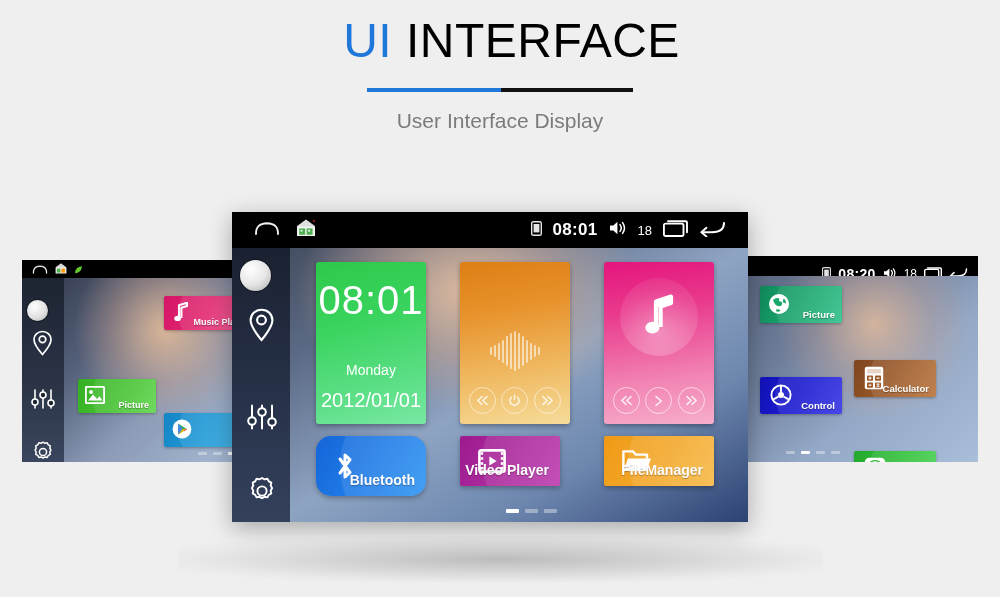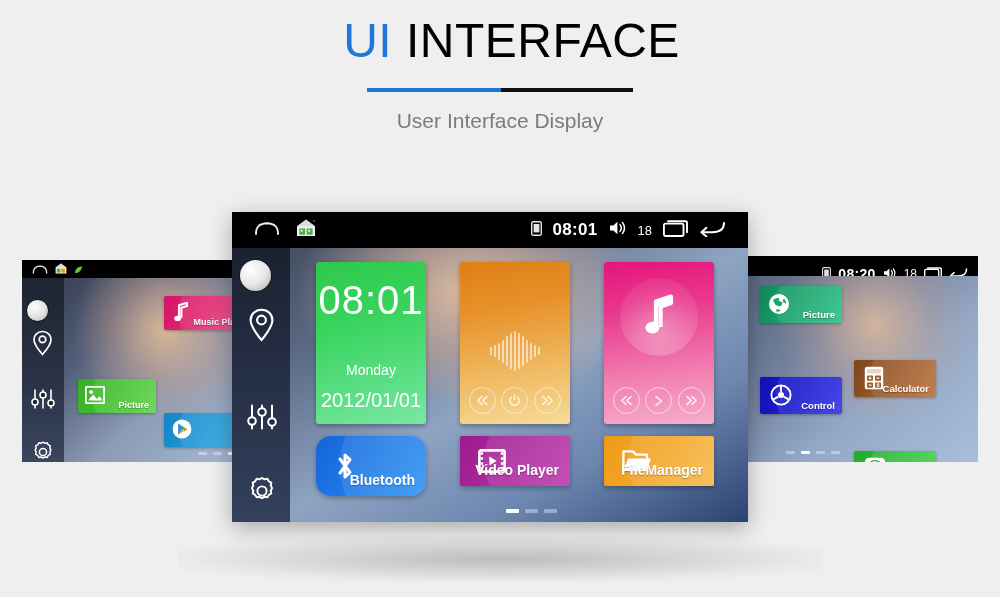--- a/index.html
+++ b/index.html
@@ -543,21 +543,21 @@
     <div class="bigtile t-bluetooth" style="left:84px; top:224px; width:110px; height:60px;border-radius:15px;">
       <div class="gloss"></div>
       <span class="bigtile-ico">
         <svg width="22" height="30" viewBox="0 0 22 30">
             <path d="M6 8 L16 21.4 L11 26 L11 4 L16 8.6 L6 22" fill="none" stroke="#fff" stroke-width="3" stroke-linejoin="round" stroke-linecap="round"></path>
           </svg>
       </span>
       <span class="bigtile-label">Bluetooth</span>
     </div>
 
-    <div class="bigtile t-video" style="left:228px; top:224px; width:110px; height:50px;">
+    <div class="bigtile t-video" style="left:228px; top:224px; width:100px; height:50px;">
       <div class="gloss"></div>
       <span class="bigtile-ico">
         <svg width="28" height="24" viewBox="0 0 28 24">
             <rect x="1.4" y="1.4" width="25.2" height="21.2" rx="1.6" fill="none" stroke="#fff" stroke-width="2.6"></rect>
             <g fill="#fff">
               <rect x="2.6" y="3.2" width="2.6" height="2.6"></rect>
               <rect x="2.6" y="8.2" width="2.6" height="2.6"></rect>
               <rect x="2.6" y="13.2" width="2.6" height="2.6"></rect>
               <rect x="2.6" y="18" width="2.6" height="2.6"></rect>
               <rect x="22.8" y="3.2" width="2.6" height="2.6"></rect>

